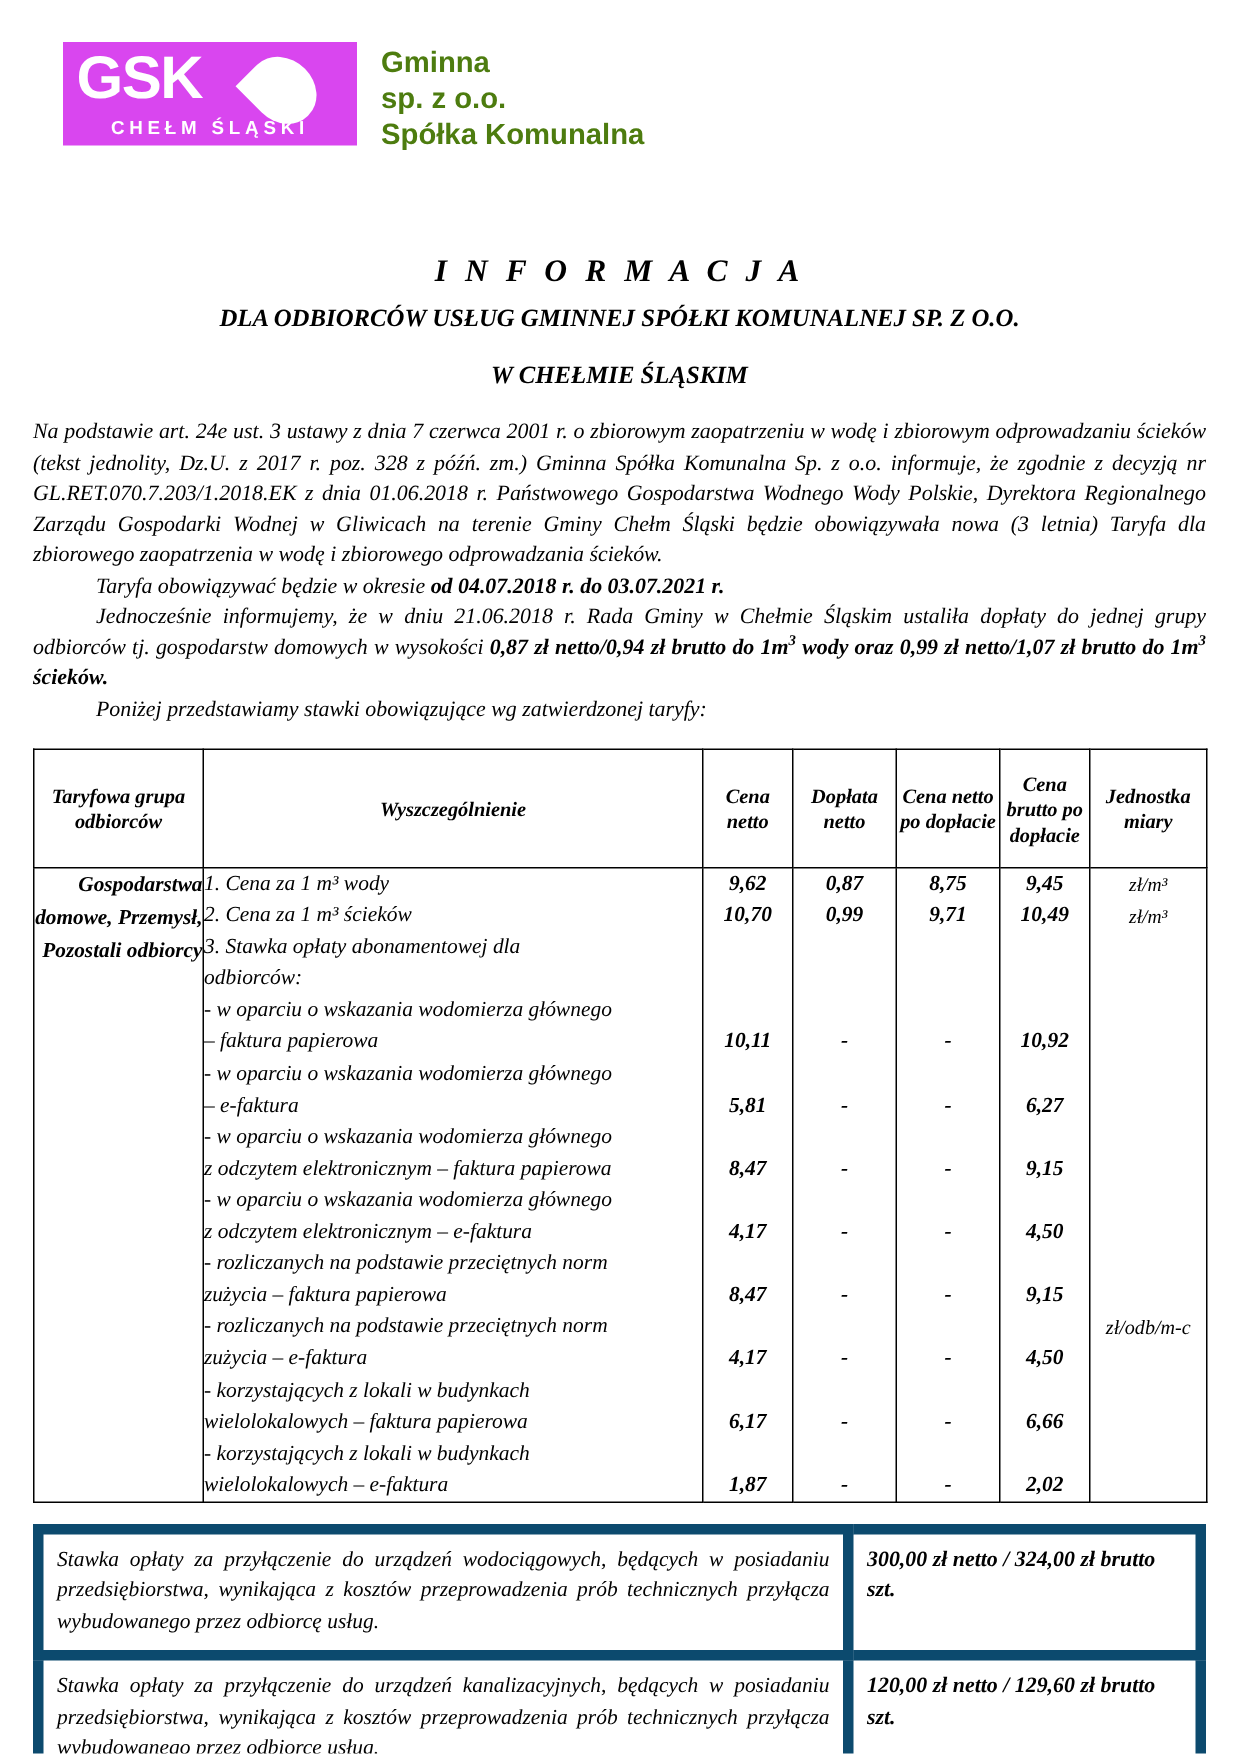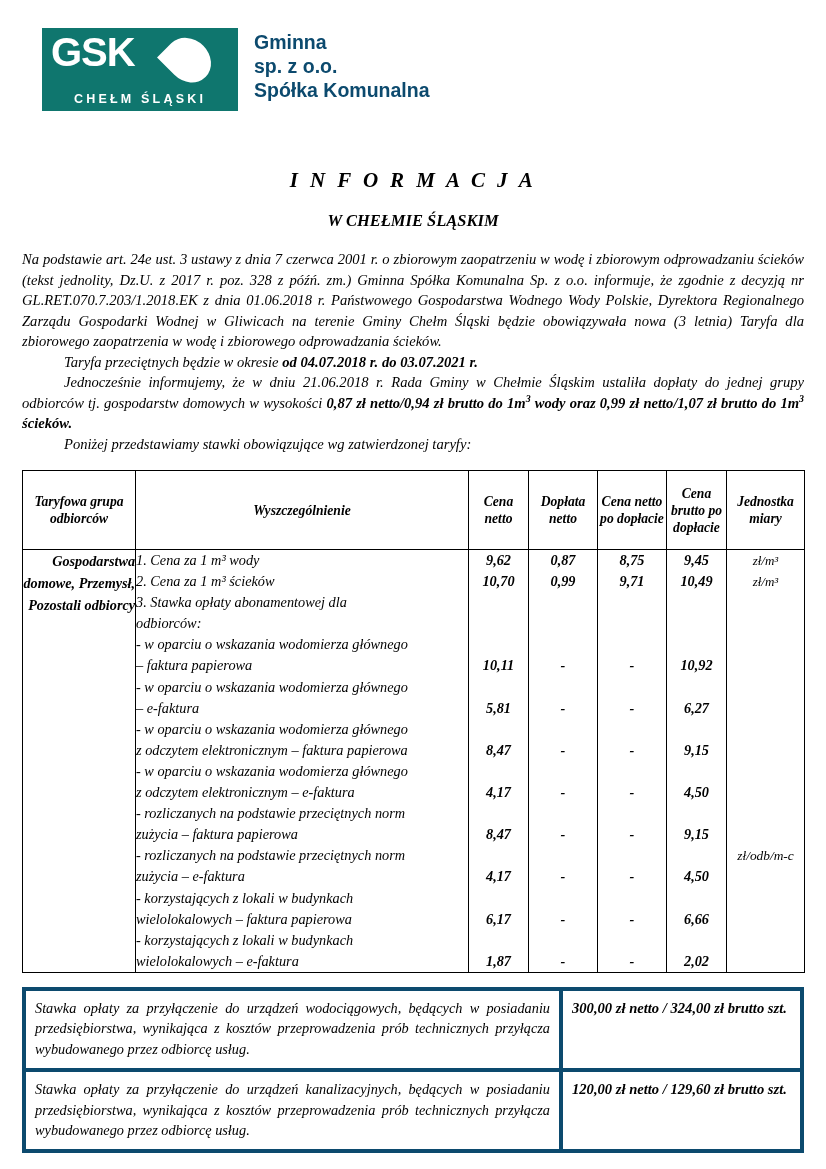--- a/index.html
+++ b/index.html
@@ -25,23 +25,23 @@
   }
 
   
   .header {
     display: flex;
     align-items: flex-start;
     padding-top: 28px;
     height: 92px;
   }
   .logo-box {
-    background: #0f766e;
+    background: #d946ef;
     width: 196px;
-    height: 83px;
+    height: 69px;
     position: relative;
     flex: 0 0 auto;
     margin-left: 20px;
   }
   .logo-gsk {
     position: absolute;
     top: 2px;
     left: 9px;
     color: #ffffff;
     font-family: "Liberation Sans", "DejaVu Sans", sans-serif;
@@ -71,21 +71,21 @@
     font-weight: bold;
     font-size: 12.5px;
     letter-spacing: 3.2px;
   }
   .company-name {
     margin-left: 16px;
     font-family: "Liberation Sans", "DejaVu Sans", sans-serif;
     font-weight: bold;
     font-size: 19.5px;
     line-height: 24px;
-    color: #0c4a6e;
+    color: #4d7c0f;
     padding-top: 2px;
   }
   .company-name div { white-space: nowrap; }
 
   
   .title-main {
     text-align: center;
     font-style: italic;
     font-weight: bold;
     font-size: 21px;
@@ -183,21 +183,21 @@
 
   
   table.fees {
     margin-top: 14px;
     border-collapse: collapse;
     width: 782px;
     table-layout: fixed;
     font-style: italic;
   }
   table.fees td {
-    border: 4px solid #0c4a6e;
+    border: 7px solid #0c4a6e;
     vertical-align: top;
     padding: 7px 9px 9px 9px;
   }
   .fee-desc {
     width: 515px;
     font-size: 14.3px;
     line-height: 20.4px;
     text-align: justify;
   }
   .fee-val {
@@ -218,25 +218,26 @@
       <div class="logo-sub">CHEŁM ŚLĄSKI</div>
     </div>
     <div class="company-name">
       <div>Gminna</div>
       <div>sp. z o.o.</div>
       <div>Spółka Komunalna</div>
     </div>
   </div>
 
   <div class="title-main">I N F O R M A C J A</div>
+  <div class="title-sub1">DLA ODBIORCÓW USŁUG GMINNEJ SPÓŁKI  KOMUNALNEJ SP. Z O.O.</div>
   <div class="title-sub2">W CHEŁMIE ŚLĄSKIM</div>
 
   <div class="body-text">
     <p>Na podstawie art. 24e ust. 3 ustawy z dnia 7 czerwca 2001 r. o zbiorowym zaopatrzeniu w wodę i zbiorowym odprowadzaniu ścieków (tekst jednolity, Dz.U. z 2017 r. poz. 328 z późń. zm.) Gminna Spółka Komunalna Sp. z o.o. informuje, że zgodnie z decyzją nr GL.RET.070.7.203/1.2018.EK z dnia 01.06.2018 r. Państwowego Gospodarstwa Wodnego Wody Polskie, Dyrektora Regionalnego Zarządu Gospodarki Wodnej w Gliwicach na terenie Gminy Chełm Śląski będzie obowiązywała nowa (3 letnia) Taryfa dla zbiorowego zaopatrzenia w wodę i zbiorowego odprowadzania ścieków.</p>
-    <p class="para-indent"><span>Taryfa przeciętnych będzie w okresie </span><span class="b">od 04.07.2018 r. do 03.07.2021 r.</span></p>
+    <p class="para-indent"><span>Taryfa obowiązywać będzie w okresie </span><span class="b">od 04.07.2018 r. do 03.07.2021 r.</span></p>
     <p class="para-indent"><span>Jednocześnie informujemy, że w dniu 21.06.2018 r. Rada Gminy w Chełmie Śląskim ustaliła dopłaty do jednej grupy odbiorców tj. gospodarstw domowych w wysokości </span><span class="b">0,87 zł netto/0,94 zł brutto do 1m</span><sup class="b">3</sup><span class="b"> wody oraz 0,99 zł netto/1,07 zł brutto do 1m</span><sup class="b">3</sup><span class="b"> ścieków.</span></p>
     <p class="para-indent">Poniżej przedstawiamy stawki obowiązujące wg zatwierdzonej taryfy:</p>
   </div>
 
   <table class="tariff">
     <colgroup>
       <col class="col-group">
         <col class="col-desc">
         <col class="col-net">
         <col class="col-sub">

